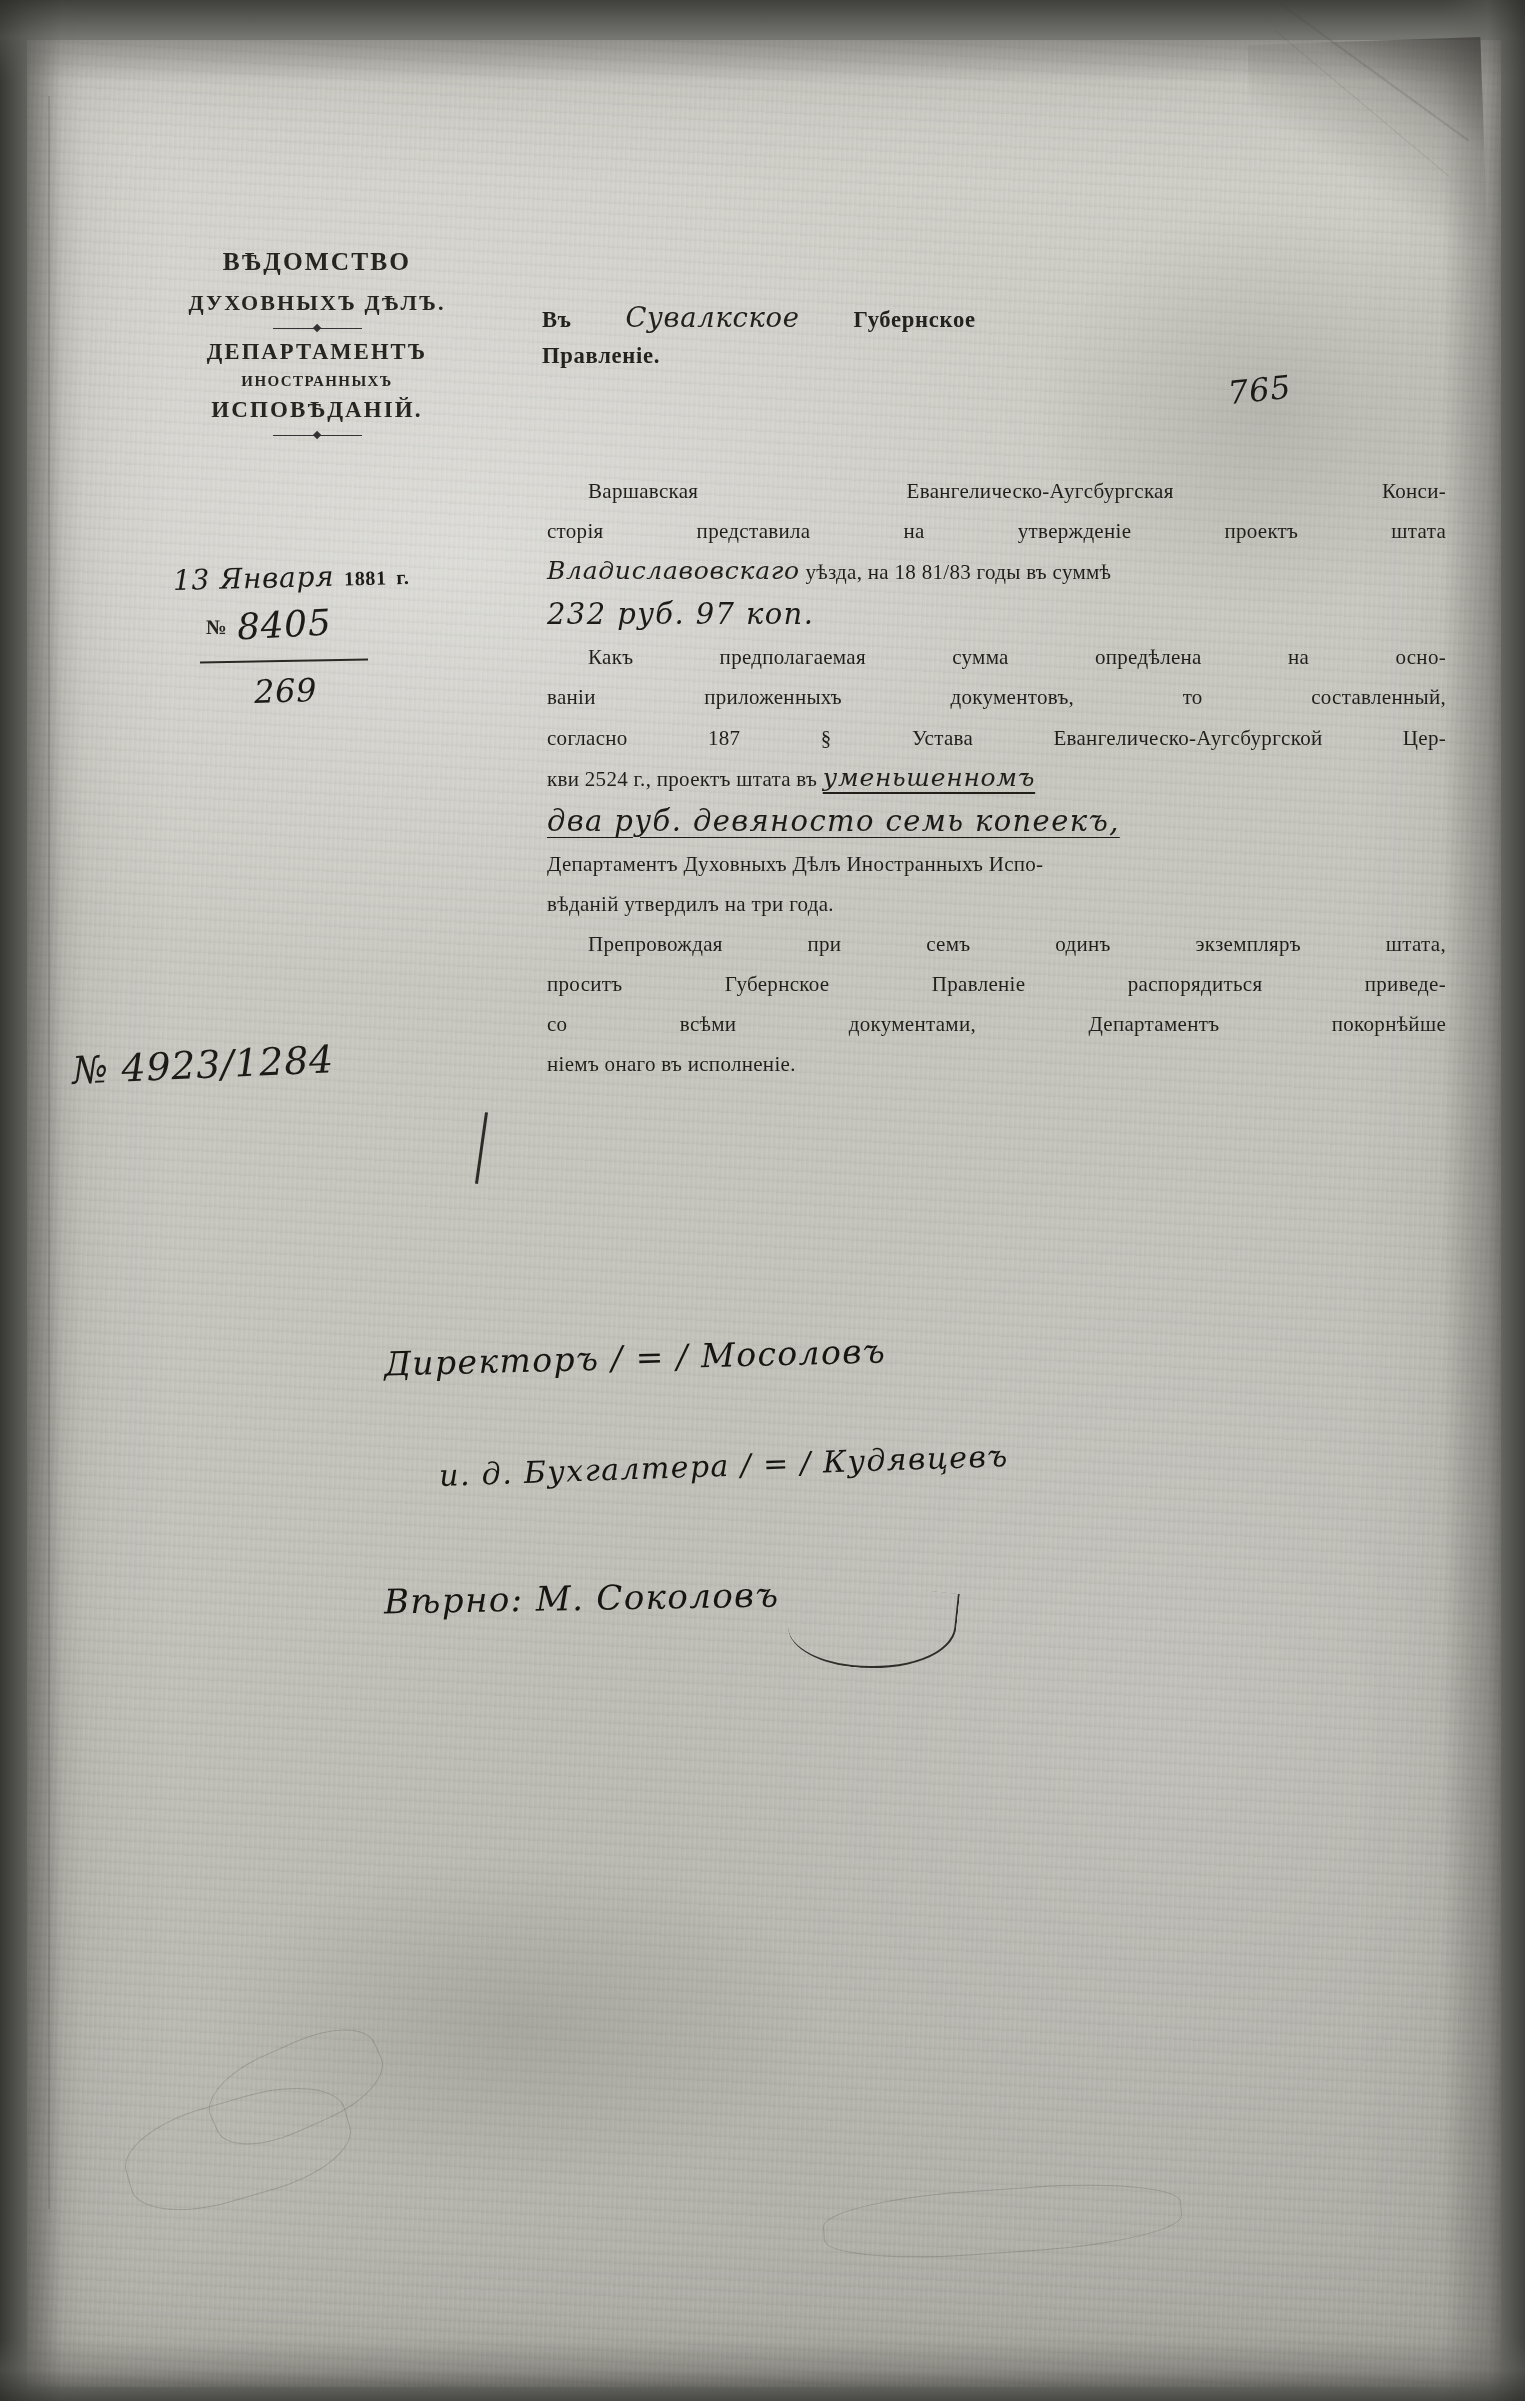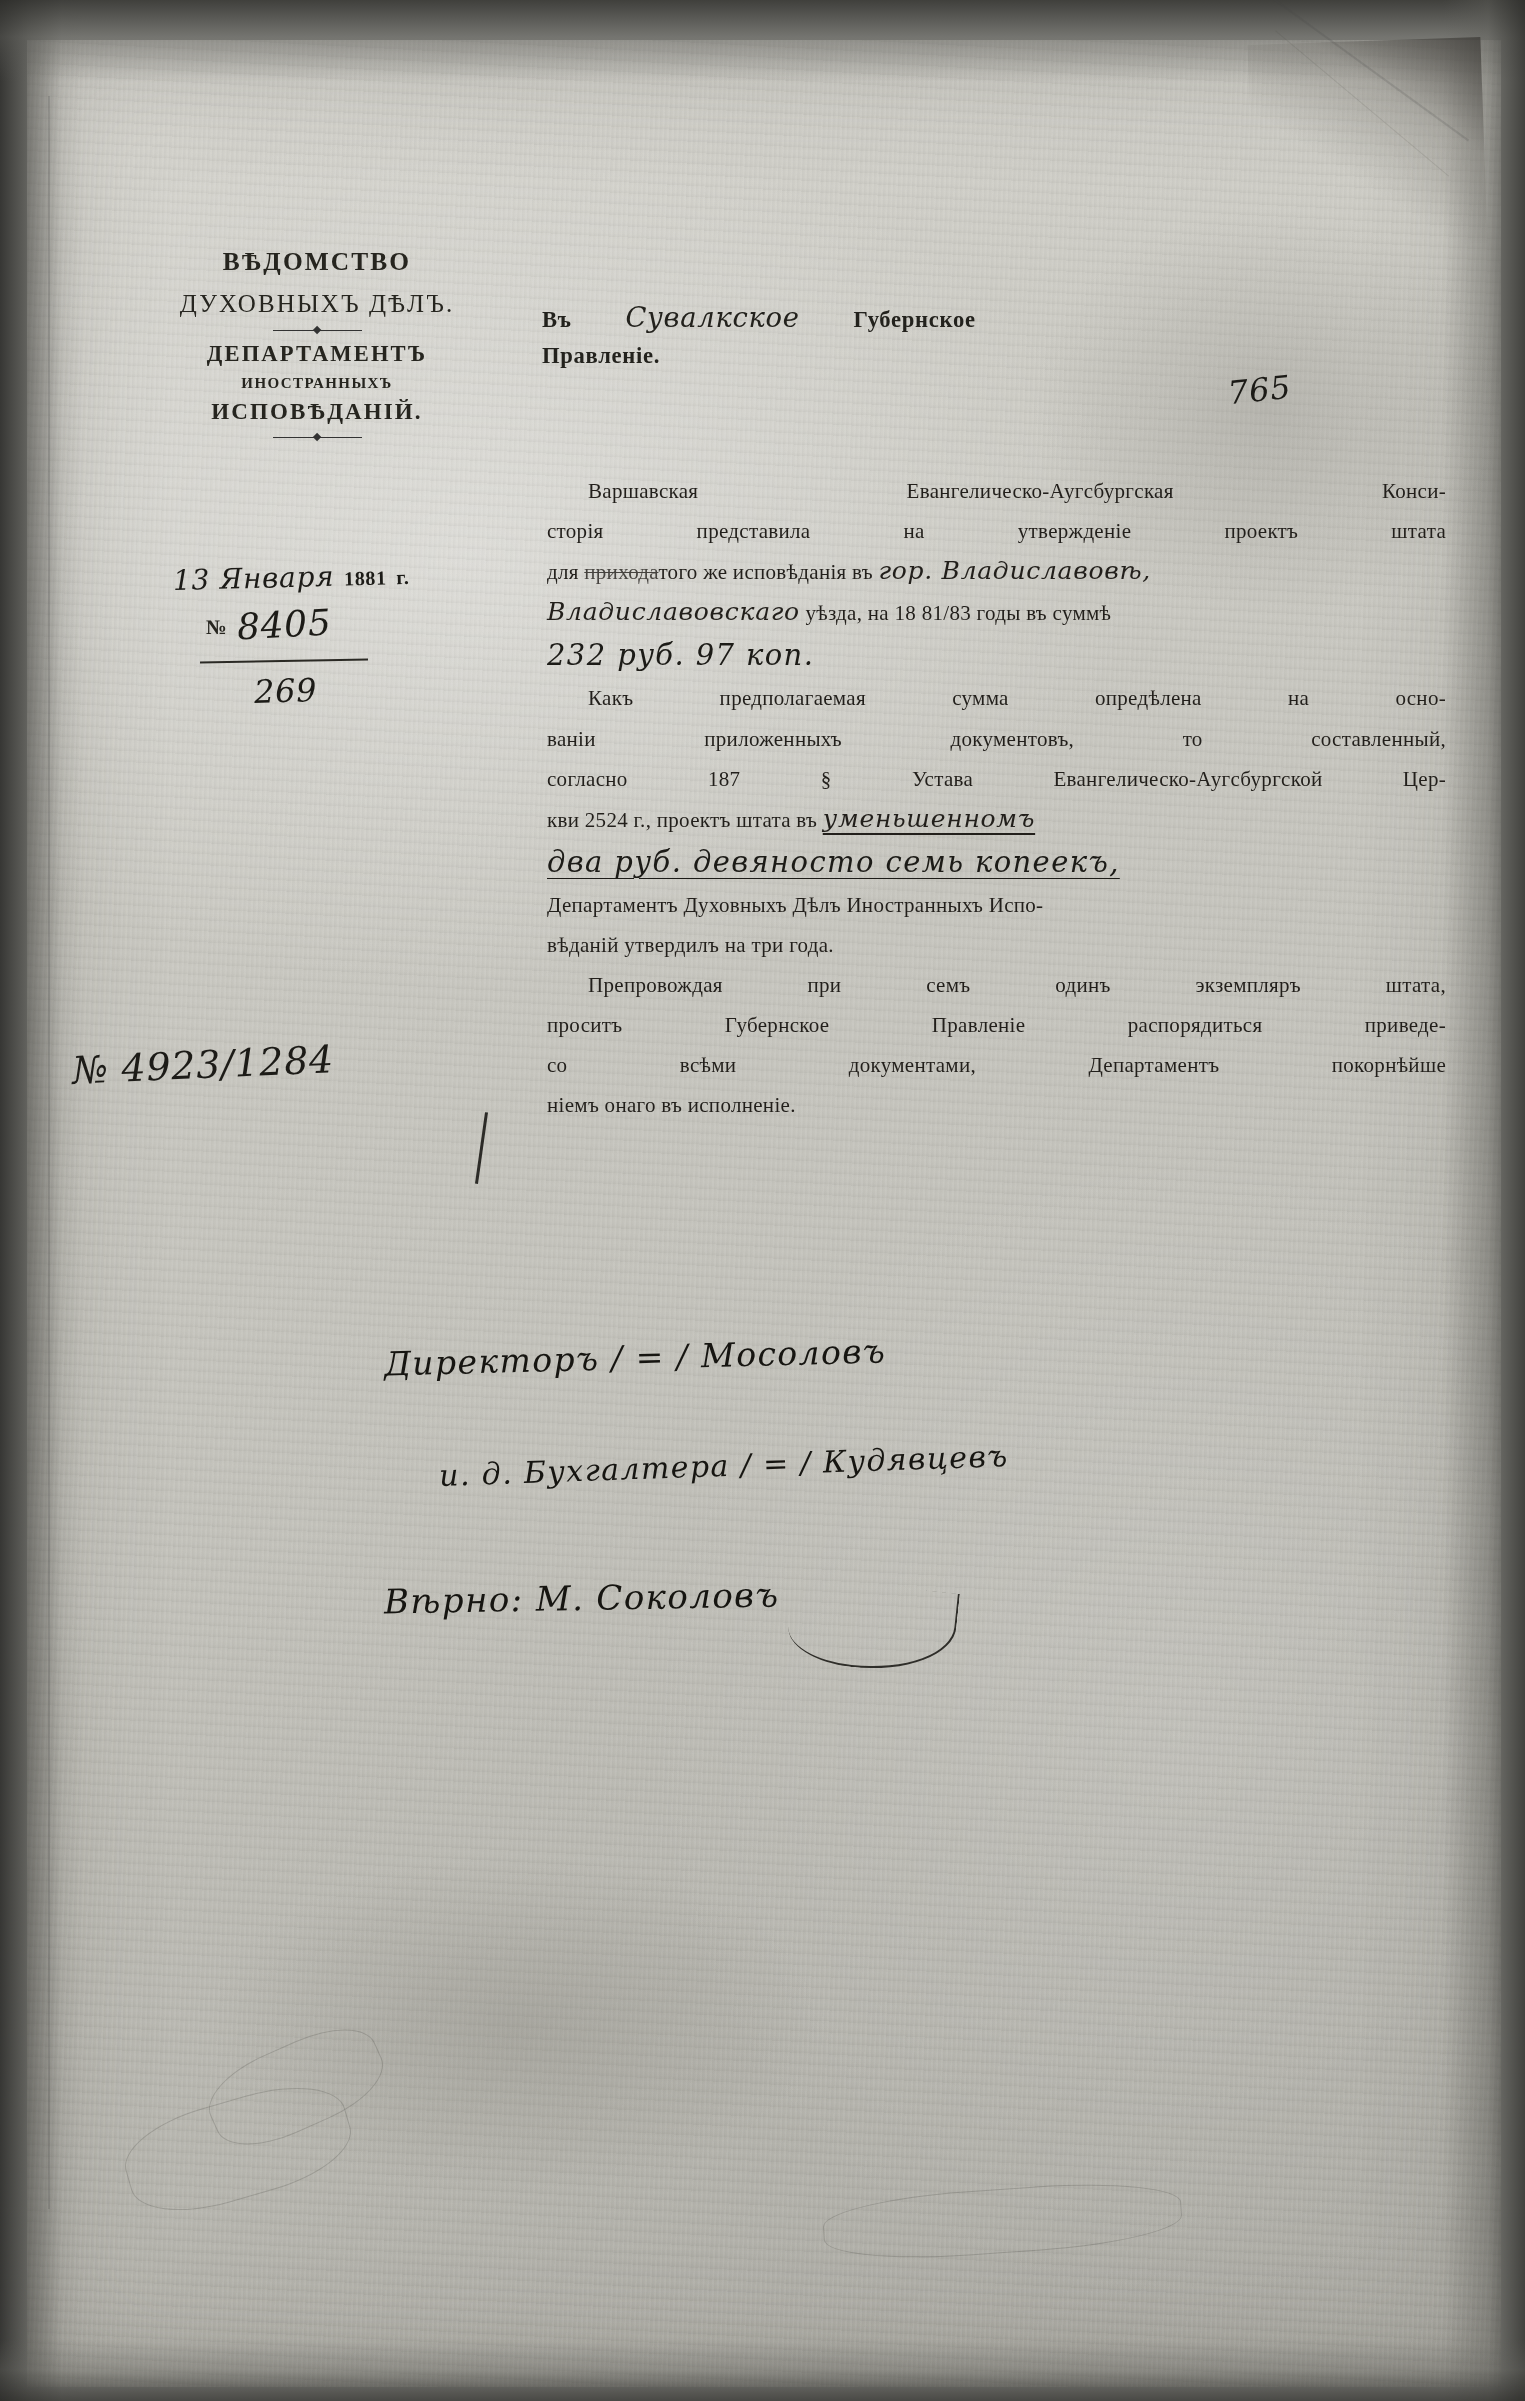--- a/index.html
+++ b/index.html
@@ -84,22 +84,22 @@
     text-align: center;
     color: #26251f;
   }
   .lh-1 {
     font-family: "Liberation Serif", serif;
     font-size: 25.4px;
     font-weight: bold;
     letter-spacing: 2.1px;
   }
   .lh-2 {
-    font-size: 25px;
-    font-weight: normal;
+    font-size: 22px;
+    font-weight: bold;
     letter-spacing: 2.1px;
     margin-top: 13.7px;
   }
   .lh-rule {
     width: 89px;
     height: 0;
     margin: 12.4px auto 9.6px auto;
     border-top: 1.4px solid #333;
     position: relative;
   }
@@ -365,23 +365,20 @@
       <span>Губернское</span>
     </div>
     <div class="addr-2">Правленіе.</div>
   </div>
 
   <div class="body">
 
     <div class="para just-stretch">Варшавская Евангелическо-Аугсбургская Конси-</div>
     <div class="para just-stretch" style="text-indent:0">сторія представила на утвержденіе проектъ штата</div>
     <div class="para" style="text-indent:0">
-      <span>для </span><span class="struck">прихода</span><span>того же исповѣданія въ </span><span class="ins">гор. Владиславовѣ,</span>
-    </div>
-    <div class="para" style="text-indent:0">
       <span class="ins">Владиславовскаго</span>
       <span>уѣзда, на 18</span>
       <span>81/83</span>
       <span>годы въ суммѣ</span>
     </div>
     <div class="para hand-line" style="text-indent:0">232 руб. 97 коп.</div>
 
     <div class="para just-stretch">Какъ предполагаемая сумма опредѣлена на осно-</div>
     <div class="para just-stretch" style="text-indent:0">ваніи приложенныхъ документовъ, то составленный,</div>
     <div class="para just-stretch" style="text-indent:0">согласно 187 § Устава Евангелическо-Аугсбургской Цер-</div>

